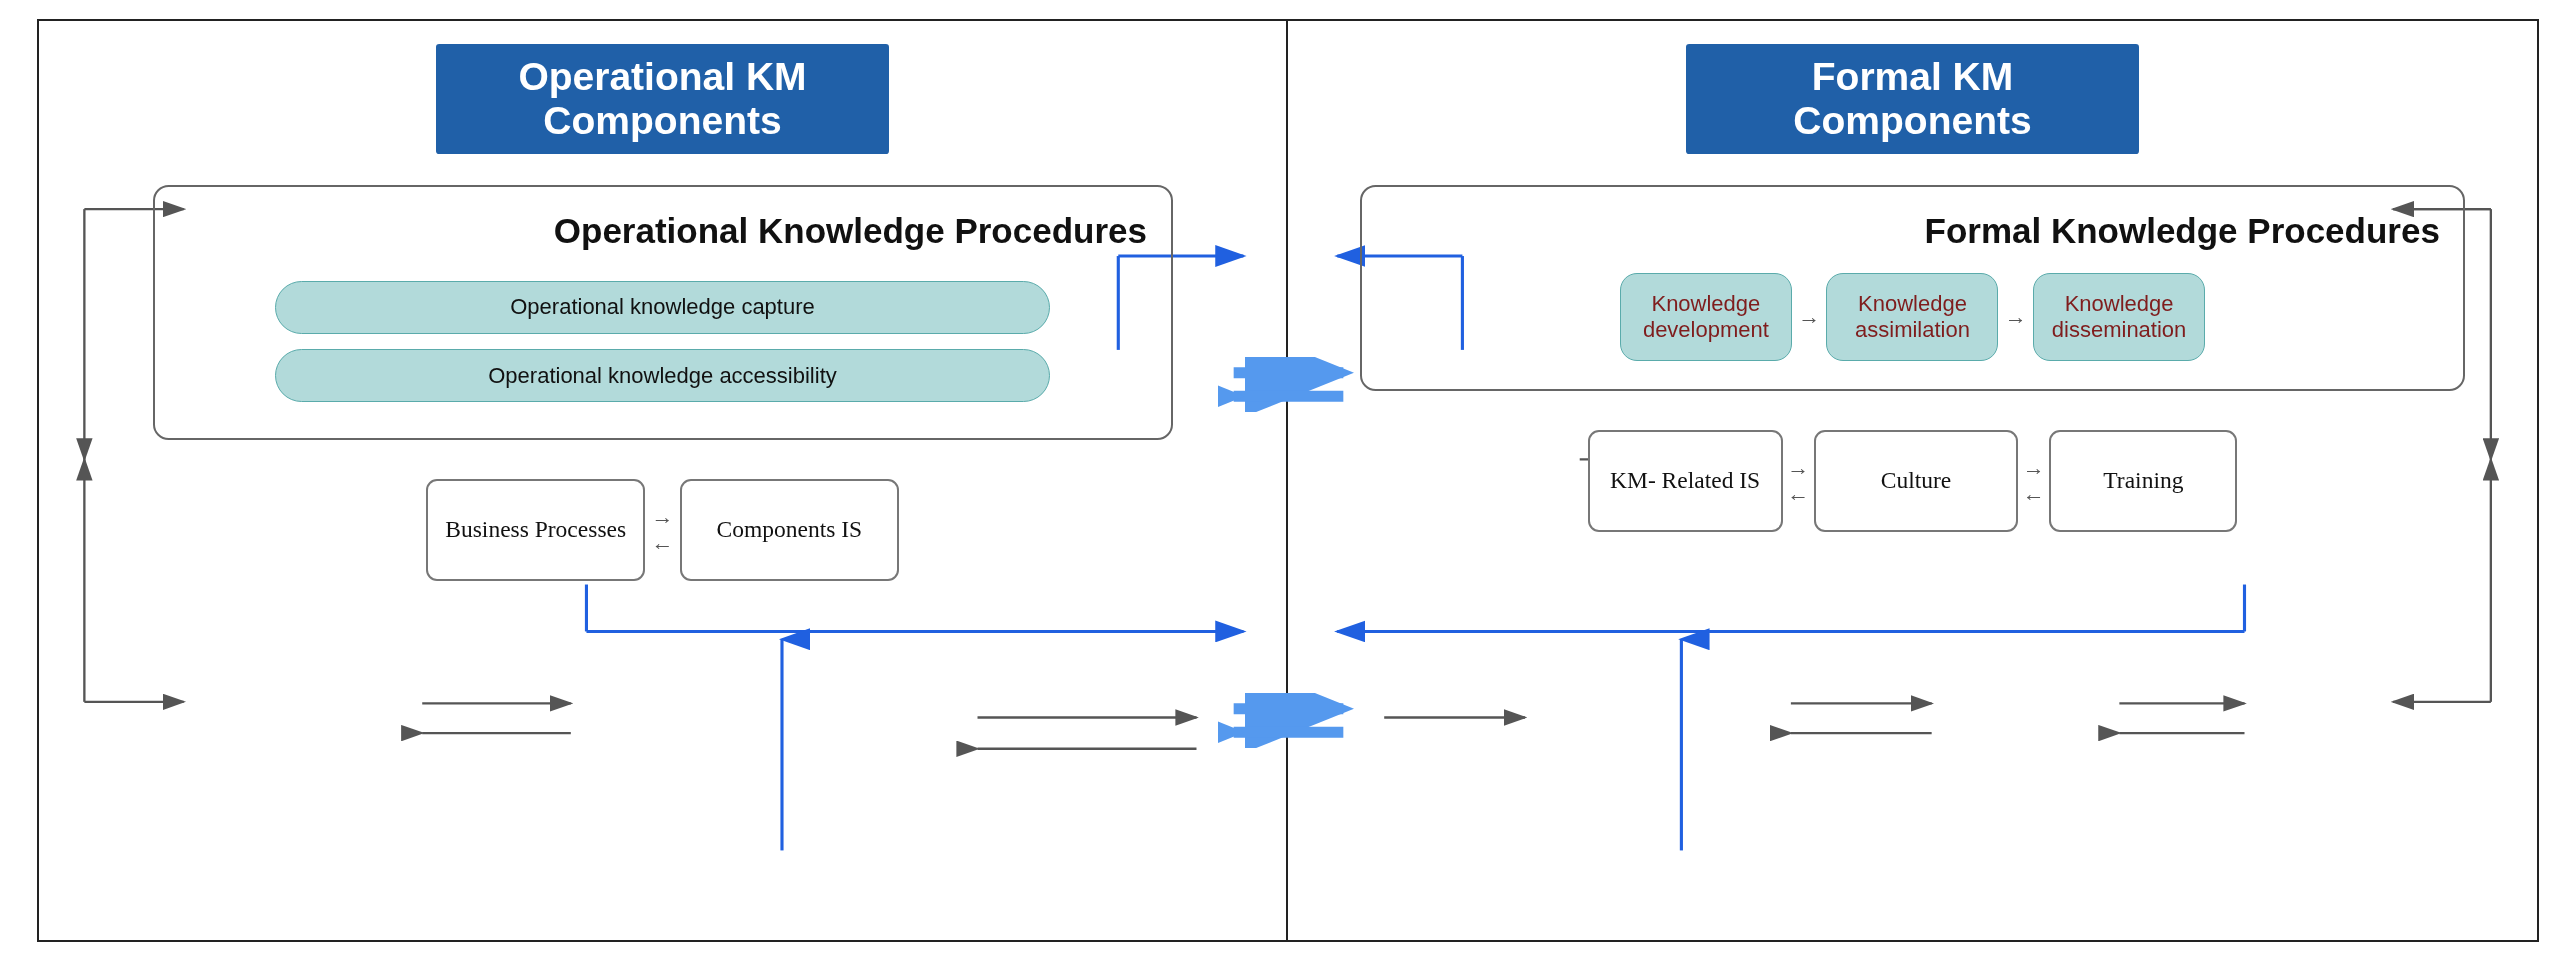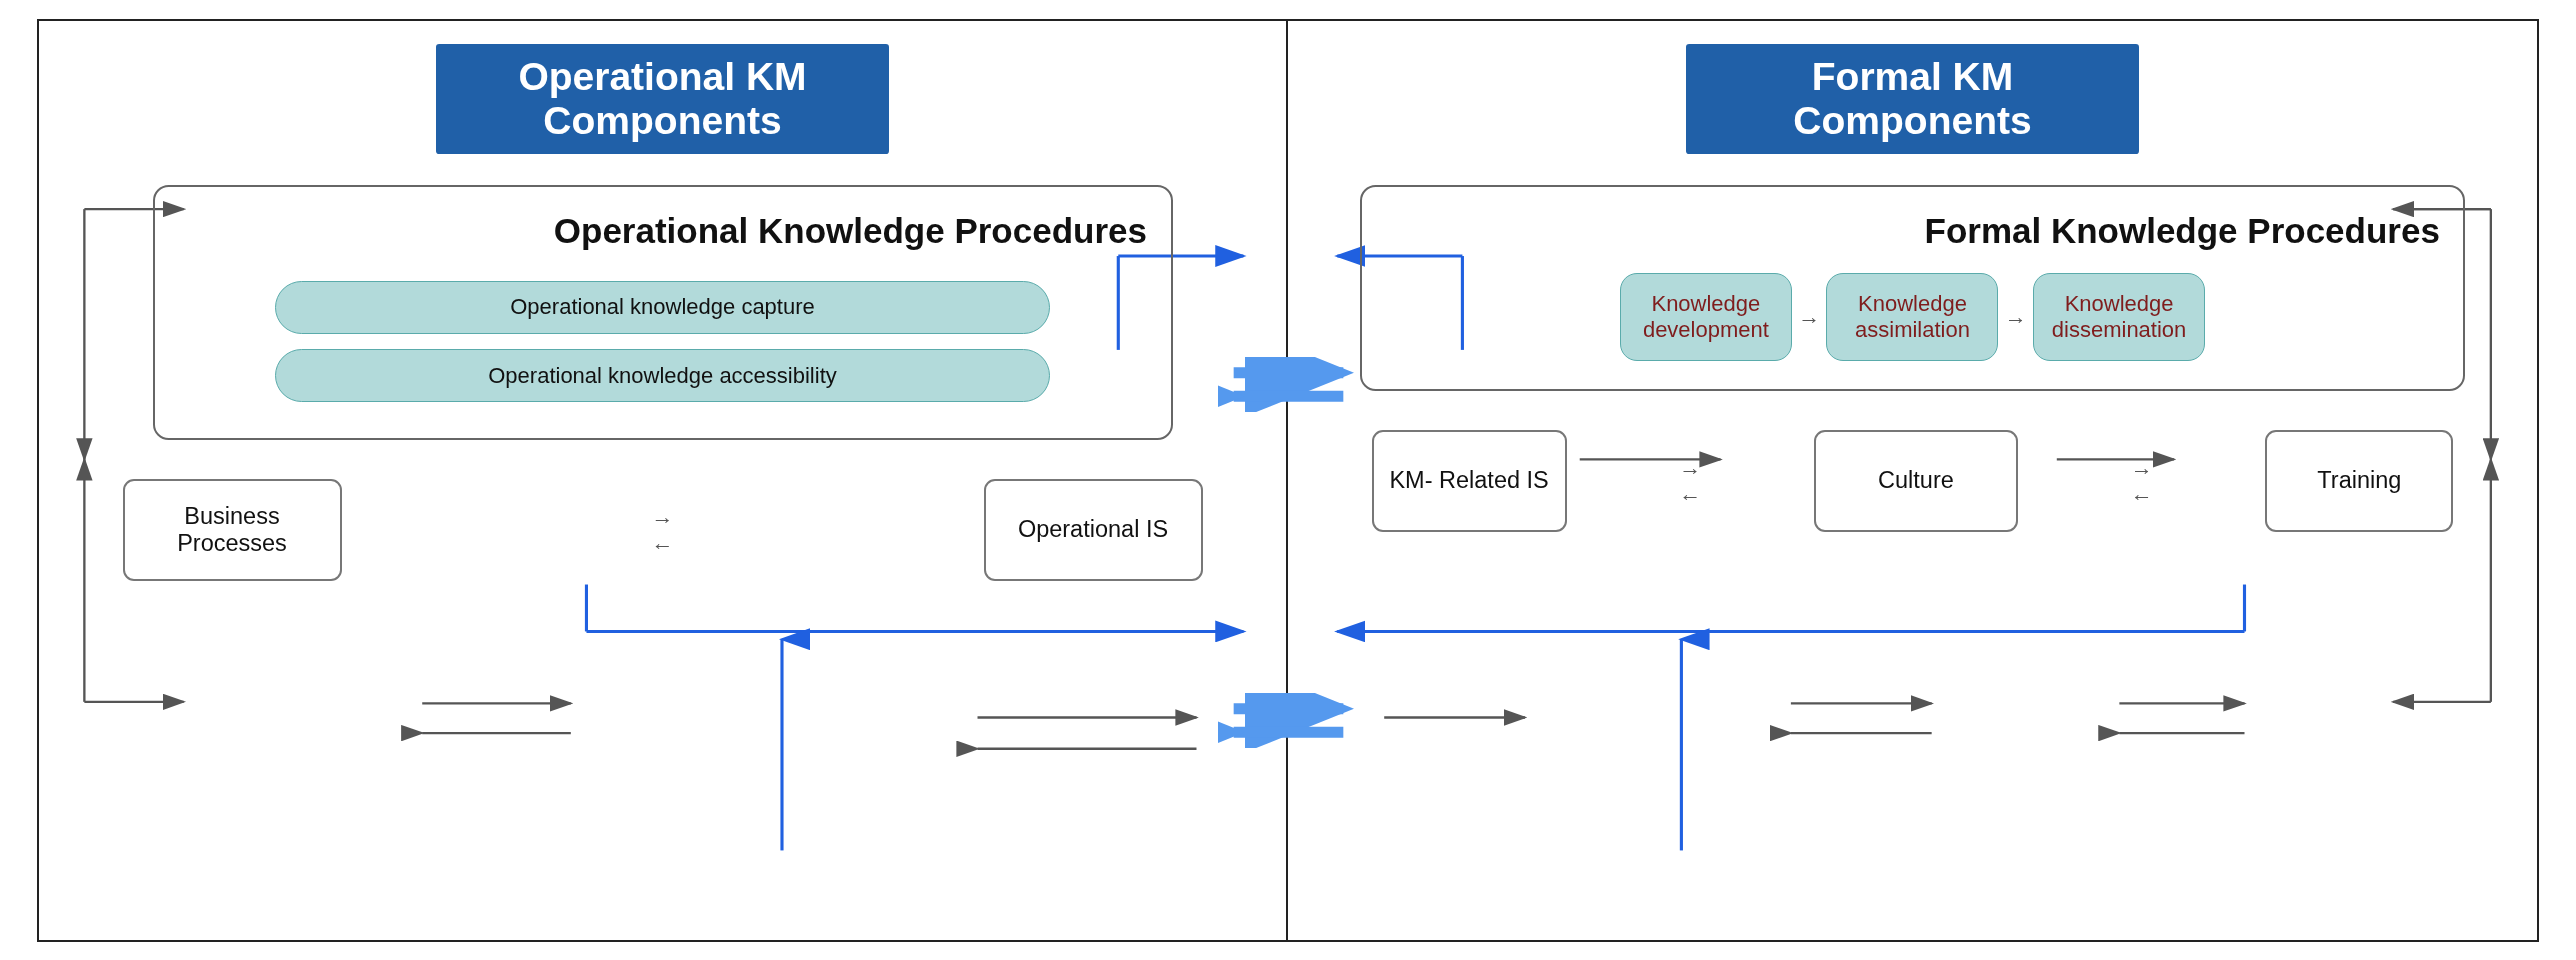--- a/index.html
+++ b/index.html
@@ -120,24 +120,25 @@
       align-items: center;
       justify-content: center;
       background: #fff;
     }
 
     
     .bottom-row {
       width: 90%;
       display: flex;
       align-items: center;
-      justify-content: space-between;
+      justify-content: center;
       margin-top: 39px;
       gap: 0;
       position: relative;
+      font-family: Liberation Serif, serif;
     }
 
     
     .arrows-svg {
       position: absolute;
       top: 0;
       left: 0;
       width: 100%;
       height: 100%;
       pointer-events: none;
@@ -243,21 +244,21 @@
         <div class="ellipse-node">Operational knowledge accessibility</div>
       </div>
     </div>
 
     <div class="bottom-row">
       <div class="square-node">Business Processes</div>
       <div style="display:flex; flex-direction:column; align-items:center; margin:0 6.3px;">
         <span style="font-size:22px; color:#555;">→</span>
         <span style="font-size:22px; color:#555;">←</span>
       </div>
-      <div class="square-node">Operational IS</div>
+      <div class="square-node">Components IS</div>
     </div>
   </div>
 
   <div class="right-panel">
     <div class="section-header">Formal KM Components</div>
 
     <div class="procedures-box" style="width:92%; margin-top:7.8px;">
       <div class="procedures-title">Formal Knowledge Procedures</div>
       <div class="formal-nodes-row">
         <div class="rounded-node">Knowledge development</div>

